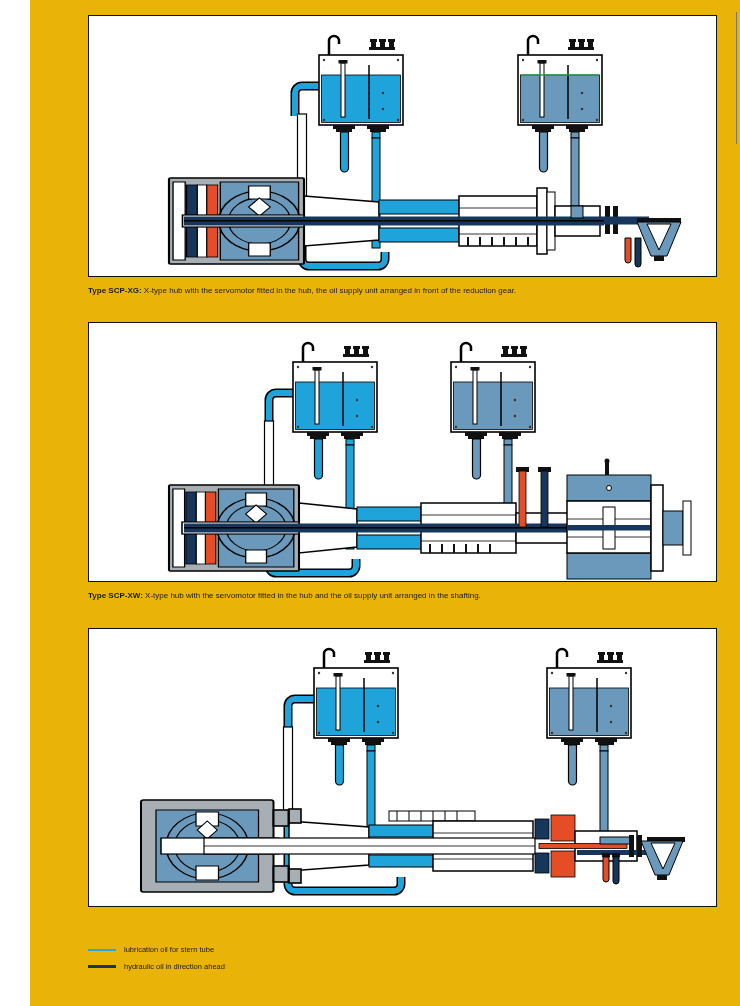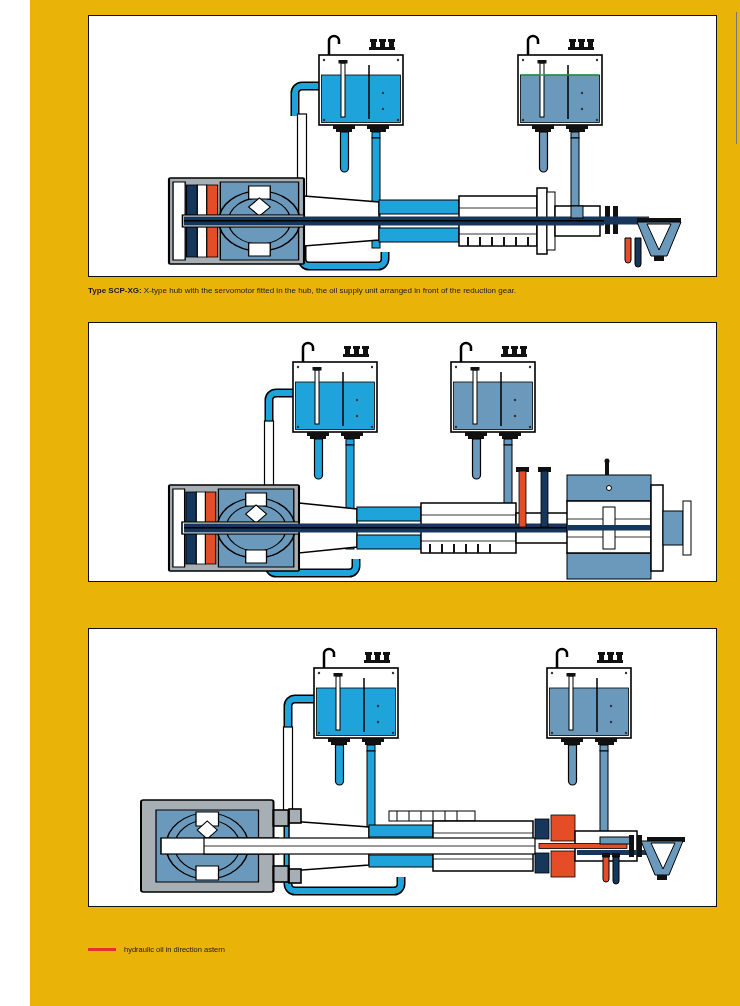--- a/index.html
+++ b/index.html
@@ -189,20 +189,23 @@
         <circle cx="520" cy="165" r="2.5" fill="#fff" stroke="#000" stroke-width="1"></circle>
         <rect class="blk" x="516" y="140" width="4" height="12"></rect>
           <circle cx="518" cy="138" r="2.5" fill="#111"></circle>
         <rect x="478" y="202" width="90" height="5.5" fill="#17365C"></rect>
         <rect class="outl" x="562" y="162" width="12" height="86"></rect>
         <rect class="st" x="574" y="188" width="20" height="34" stroke-width="1.2"></rect>
         <rect class="outl-t" x="594" y="178" width="8" height="54"></rect>
       </g>
     </svg>
   </div>
+  <div class="caption" style="top:591px;">
+    <b>Type SCP-XW:</b><span> X-type hub with the servomotor fitted in the hub and the oil supply unit arranged in the shafting.</span>
+  </div>
 
   <div class="panel" style="top:628px;height:277px;">
     <svg viewBox="0 0 627 274" width="627" height="274">
       <path d="M225,70 H206 a7,7 0 0 0 -7,7 V100" fill="none" stroke="#000" stroke-width="9"></path>
       <path d="M225,70 H206 a7,7 0 0 0 -7,7 V100" fill="none" stroke="#1FA3DB" stroke-width="6"></path>
       <rect x="194.5" y="98" width="9" height="96" fill="#fff" stroke="#000" stroke-width="1.2"></rect>
       <path d="M199,192 V255 a7,7 0 0 0 7,7 H305 a7,7 0 0 0 7,-7 V248" fill="none" stroke="#000" stroke-width="9"></path>
       <path d="M199,192 V255 a7,7 0 0 0 7,7 H305 a7,7 0 0 0 7,-7 V248" fill="none" stroke="#1FA3DB" stroke-width="6"></path>
       <use href="#tank" transform="translate(225,15)" style="color:#1FA3DB"></use>
       <use href="#tank" transform="translate(458,15)" style="color:#6A99BB"></use>
@@ -251,21 +254,25 @@
         <rect class="blk" x="513" y="224" width="8" height="4"></rect>
         <path d="M514,228 h6 v22 a3,3 0 0 1 -6,0 z" fill="#E44D26" stroke="#000" stroke-width="1"></path>
         <rect class="blk" x="523" y="224" width="8" height="4"></rect>
         <path d="M524,228 h6 v24 a3,3 0 0 1 -6,0 z" fill="#17365C" stroke="#000" stroke-width="1"></path>
       </g>
     </svg>
   </div>
 
   <div id="legend">
     <div class="legend-item">
-      <div class="legend-swatch sw-thick" style="background: rgb(230, 51, 41);"></div>
-      <span>hydraulic oil in direction astern</span>
+      <div class="legend-swatch sw-thin" style="background: rgb(43, 167, 222);"></div>
+      <span>lubrication oil for stern tube</span>
+    </div>
+    <div class="legend-item">
+      <div class="legend-swatch sw-thick" style="background: rgb(23, 54, 92);"></div>
+      <span>hydraulic oil in direction ahead</span>
     </div>
   </div>
 
   <div id="margin-rule"></div>
   <div id="margin-label">SCP · SCHOTTEL CP propeller</div>
 
 </div>
 
 </body></html>

